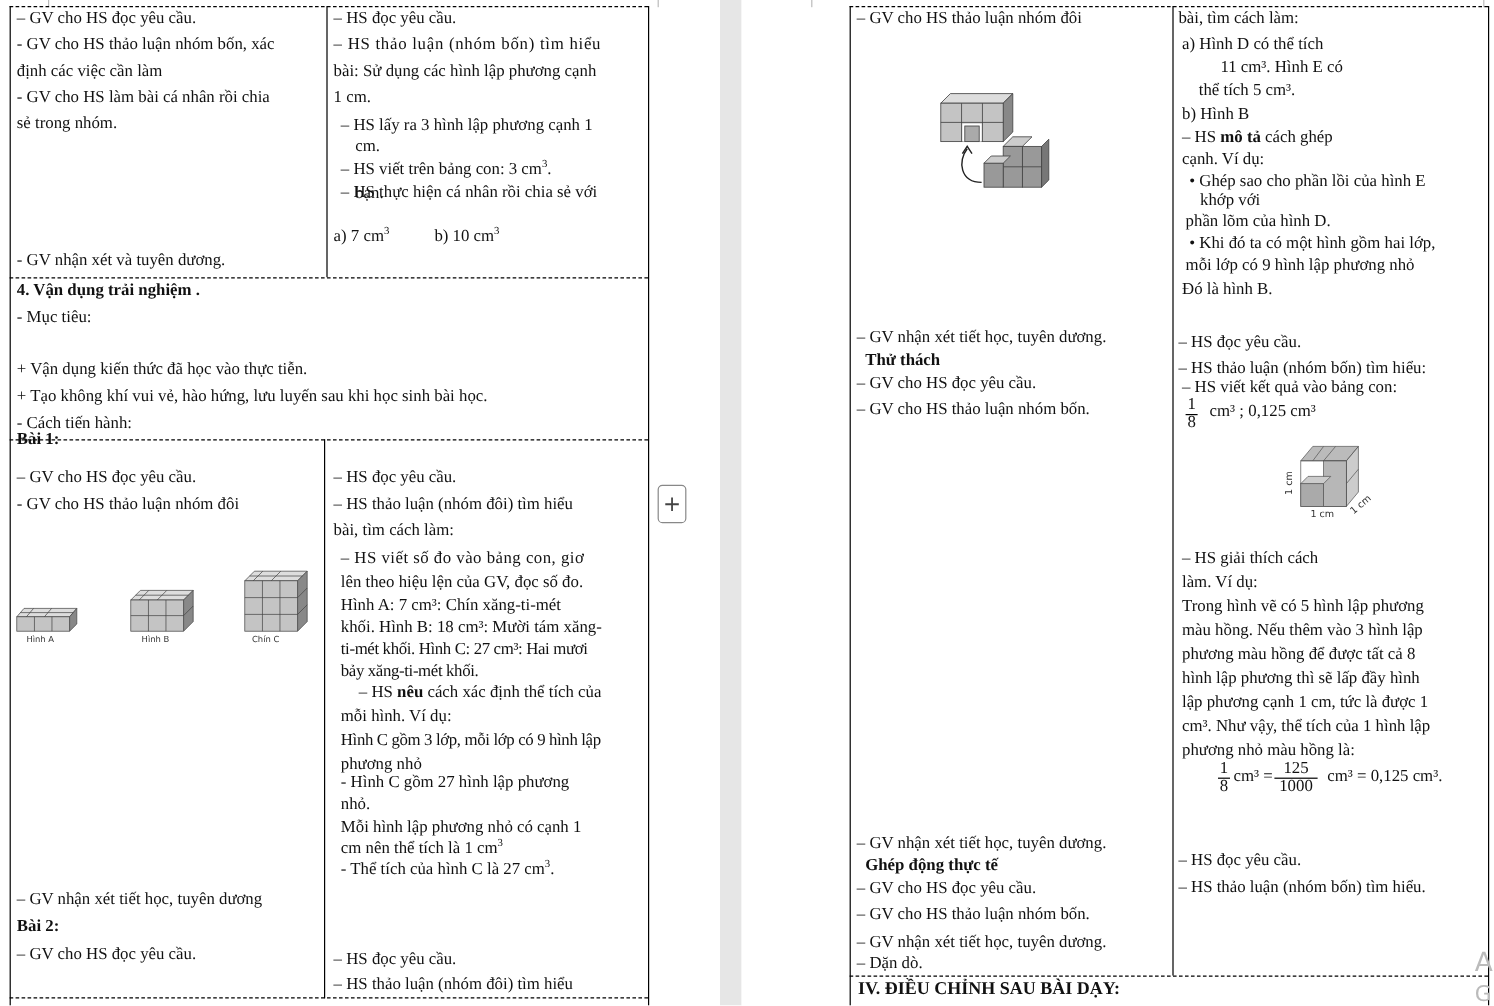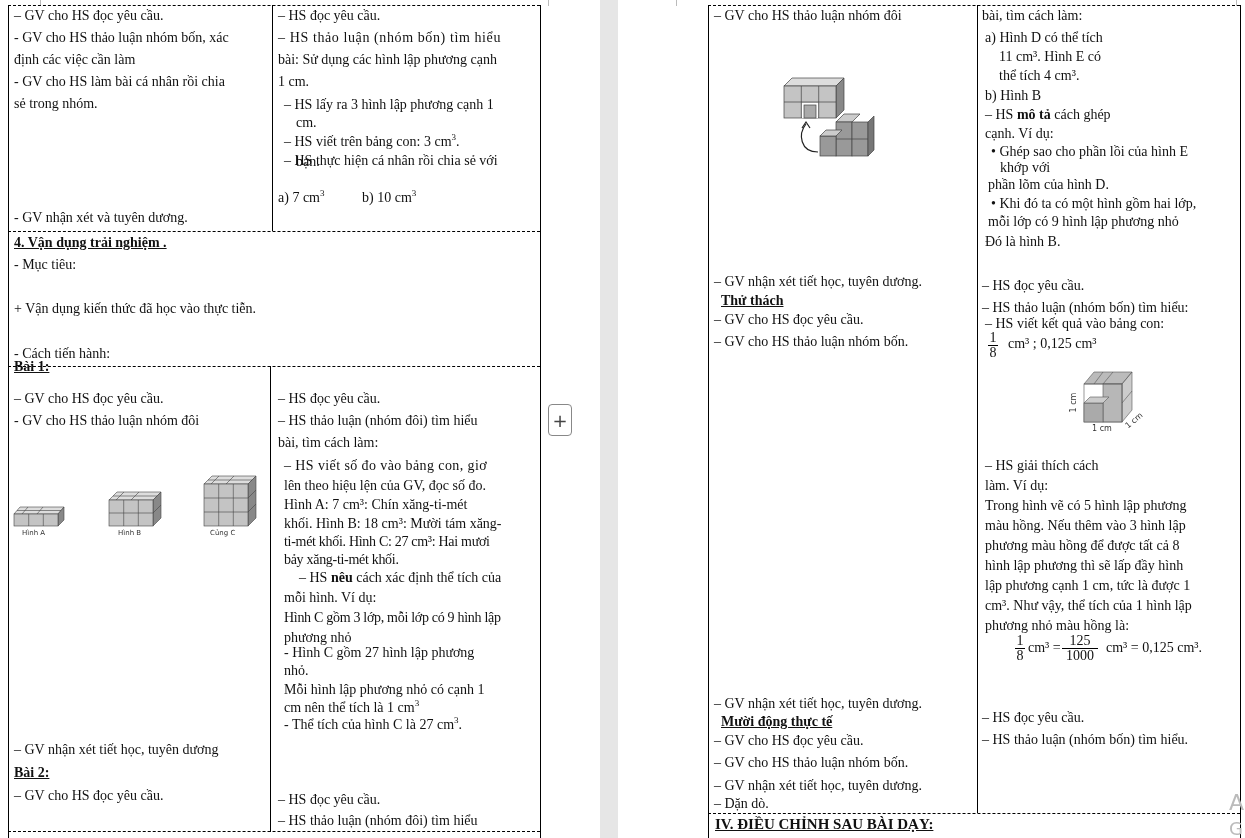--- a/index.html
+++ b/index.html
@@ -9,21 +9,21 @@
     font-family:"Liberation Serif", "DejaVu Serif", serif;
     color:#111;
   }
   .page { position:absolute; top:0; height:838px; background:#fff; }
   .page-left { left:0; width:600px; }
   .page-right { left:618px; width:627px; }
   .gap { position:absolute; left:600px; top:0; width:18px; height:838px; background:#e6e6e6; }
   .corner { position:absolute; width:1px; height:6px; background:#bbb; }
   .abs { position:absolute; }
   .t { position:absolute; font-size:14px; line-height:16px; white-space:nowrap; }
-  .b { font-weight:bold;text-decoration:underline; }
+  .b { font-weight:bold; }
   .vline { position:absolute; width:1px; background:#000; }
   .hdash { position:absolute; height:0; border-top:1px dashed #000; }
   sup { font-size:9px; line-height:0; vertical-align:super; }
   .frac { position:absolute; font-size:14px; line-height:14px; text-align:center; }
   .frac .num { display:block; border-bottom:1px solid #000; padding:0 1px; }
   .frac .den { display:block; }
   .add-btn {
     position:absolute; left:548px; top:404px; width:22px; height:30px;
     border:1px solid #888; border-radius:4px; background:#fff;
     display:flex; align-items:center; justify-content:center;
@@ -63,20 +63,21 @@
   <div class="t" style="left:296px;top:115px">cm.</div>
   <div class="t" style="left:284px;top:134px"><span>– HS viết trên bảng con: 3 cm</span><sup>3</sup>.</div>
   <div class="t" style="left:284px;top:153px">– HS thực hiện cá nhân rồi chia sẻ với</div>
   <div class="t" style="left:296px;top:154px">bạn.</div>
   <div class="t" style="left:278px;top:190px"><span>a) 7 cm</span><sup>3</sup></div>
   <div class="t" style="left:362px;top:190px"><span>b) 10 cm</span><sup>3</sup></div>
 
   <div class="t b" style="left:14px;top:235px">4. Vận dụng trải nghiệm .</div>
   <div class="t" style="left:14px;top:257px">- Mục tiêu:</div>
   <div class="t" style="left:14px;top:301px">+ Vận dụng kiến thức đã học vào thực tiễn.</div>
+  <div class="t" style="left:14px;top:323px">+ Tạo không khí vui vẻ, hào hứng, lưu luyến sau khi học sinh bài học.</div>
   <div class="t" style="left:14px;top:346px">- Cách tiến hành:</div>
 
   <div class="t b" style="left:14px;top:359px">Bài 1:</div>
   <div class="t" style="left:14px;top:391px">– GV cho HS đọc yêu cầu.</div>
   <div class="t" style="left:14px;top:413px">- GV cho HS thảo luận nhóm đôi</div>
 
   <div class="abs" style="left:12px;top:470px;width:250px;height:70px">
     <svg width="250" height="70" viewBox="0 0 250 70">
 
       <g stroke="#444" stroke-width="0.6">
@@ -113,21 +114,21 @@
           <line x1="192" y1="42" x2="236" y2="42"></line>
         <line x1="236" y1="28" x2="244" y2="20"></line>
           <line x1="236" y1="42" x2="244" y2="34"></line>
         <line x1="207" y1="6" x2="199" y2="14"></line>
           <line x1="222" y1="6" x2="214" y2="14"></line>
         <line x1="196" y1="10" x2="240" y2="10"></line>
       </g>
     </svg>
     <span class="cap" style="left:10px;top:59px">Hình A</span>
     <span class="cap" style="left:106px;top:59px">Hình B</span>
-    <span class="cap" style="left:198px;top:59px">Củng C</span>
+    <span class="cap" style="left:198px;top:59px">Chín C</span>
   </div>
 
   <div class="t" style="left:14px;top:742px">– GV nhận xét tiết học, tuyên dương</div>
 
   <div class="t" style="left:278px;top:391px">– HS đọc yêu cầu.</div>
   <div class="t" style="left:278px;top:413px">– HS thảo luận (nhóm đôi) tìm hiểu</div>
   <div class="t" style="left:278px;top:435px">bài, tìm cách làm:</div>
   <div class="t" style="left:284px;top:458px;letter-spacing:0.4px">– HS viết số đo vào bảng con, giơ</div>
   <div class="t" style="left:284px;top:478px">lên theo hiệu lện của GV, đọc số đo.</div>
   <div class="t" style="left:284px;top:497px">Hình A: 7 cm³: Chín xăng-ti-mét</div>
@@ -184,22 +185,22 @@
         <polygon points="38,64 44,58 60,58 54,64" fill="#ccc"></polygon>
         <polygon points="86,50 92,44 92,78 86,84" fill="#777"></polygon>
       </g>
       <path d="M24,52 C16,62 18,80 36,80" stroke="#222" stroke-width="1.2" fill="none"></path>
       <path d="M20,56 L24,50 L28,56" stroke="#222" stroke-width="1.2" fill="none"></path>
     </svg>
   </div>
 
   <div class="t" style="left:364px;top:8px">bài, tìm cách làm:</div>
   <div class="t" style="left:367px;top:30px">a) Hình D có thể tích</div>
-  <div class="t" style="left:381px;top:49px">11 cm³. Hình E có</div>
-  <div class="t" style="left:381px;top:68px">thể tích 4 cm³.</div>
+  <div class="t" style="left:399px;top:49px">11 cm³. Hình E có</div>
+  <div class="t" style="left:381px;top:68px">thể tích 5 cm³.</div>
   <div class="t" style="left:367px;top:88px">b) Hình B</div>
   <div class="t" style="left:367px;top:107px"><span>– HS </span><b>mô tả</b> <span>cách ghép</span></div>
   <div class="t" style="left:367px;top:126px">cạnh. Ví dụ:</div>
   <div class="t" style="left:373px;top:144px">• Ghép sao cho phần lồi của hình E</div>
   <div class="t" style="left:382px;top:160px">khớp với</div>
   <div class="t" style="left:370px;top:177px">phần lõm của hình D.</div>
   <div class="t" style="left:373px;top:196px">• Khi đó ta có một hình gồm hai lớp,</div>
   <div class="t" style="left:370px;top:214px">mỗi lớp có 9 hình lập phương nhỏ</div>
   <div class="t" style="left:367px;top:234px">Đó là hình B.</div>
 
@@ -252,21 +253,21 @@
     <span class="den">8</span>
   </div>
   <div class="t" style="left:410px;top:640px">cm³ =</div>
   <div class="frac" style="left:444px;top:634px;width:36px">
     <span class="num">125</span>
     <span class="den">1000</span>
   </div>
   <div class="t" style="left:488px;top:640px">cm³ = 0,125 cm³.</div>
 
   <div class="t" style="left:96px;top:696px">– GV nhận xét tiết học, tuyên dương.</div>
-  <div class="t b" style="left:103px;top:714px">Mười động thực tế</div>
+  <div class="t b" style="left:103px;top:714px">Ghép động thực tế</div>
   <div class="t" style="left:96px;top:733px">– GV cho HS đọc yêu cầu.</div>
   <div class="t" style="left:96px;top:755px">– GV cho HS thảo luận nhóm bốn.</div>
   <div class="t" style="left:96px;top:778px">– GV nhận xét tiết học, tuyên dương.</div>
   <div class="t" style="left:96px;top:796px">– Dặn dò.</div>
   <div class="t" style="left:364px;top:710px">– HS đọc yêu cầu.</div>
   <div class="t" style="left:364px;top:732px">– HS thảo luận (nhóm bốn) tìm hiểu.</div>
 
   <div class="t b" style="left:97px;top:816px;font-size:15px">IV. ĐIỀU CHỈNH SAU BÀI DẠY:</div>
 
   <span class="wm" style="left:611px;top:790px">A</span>

